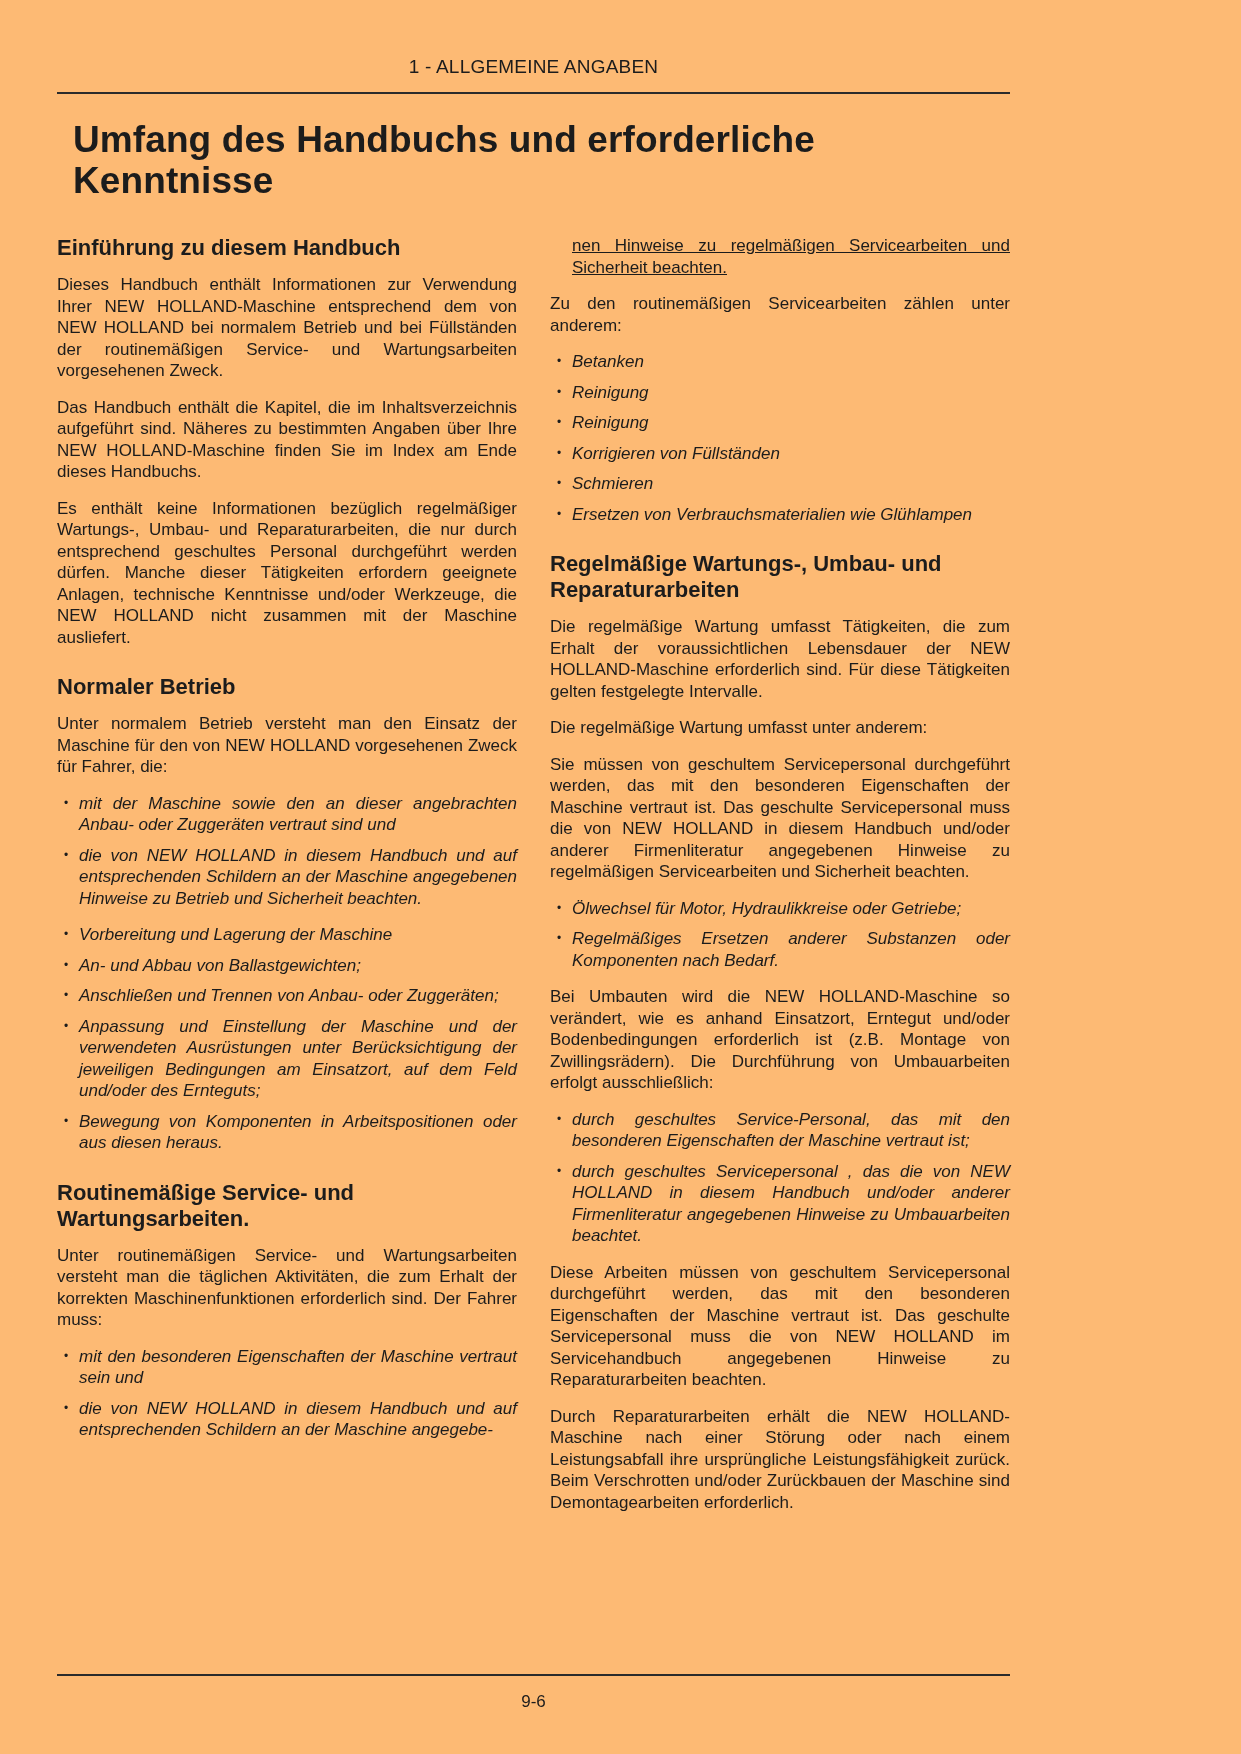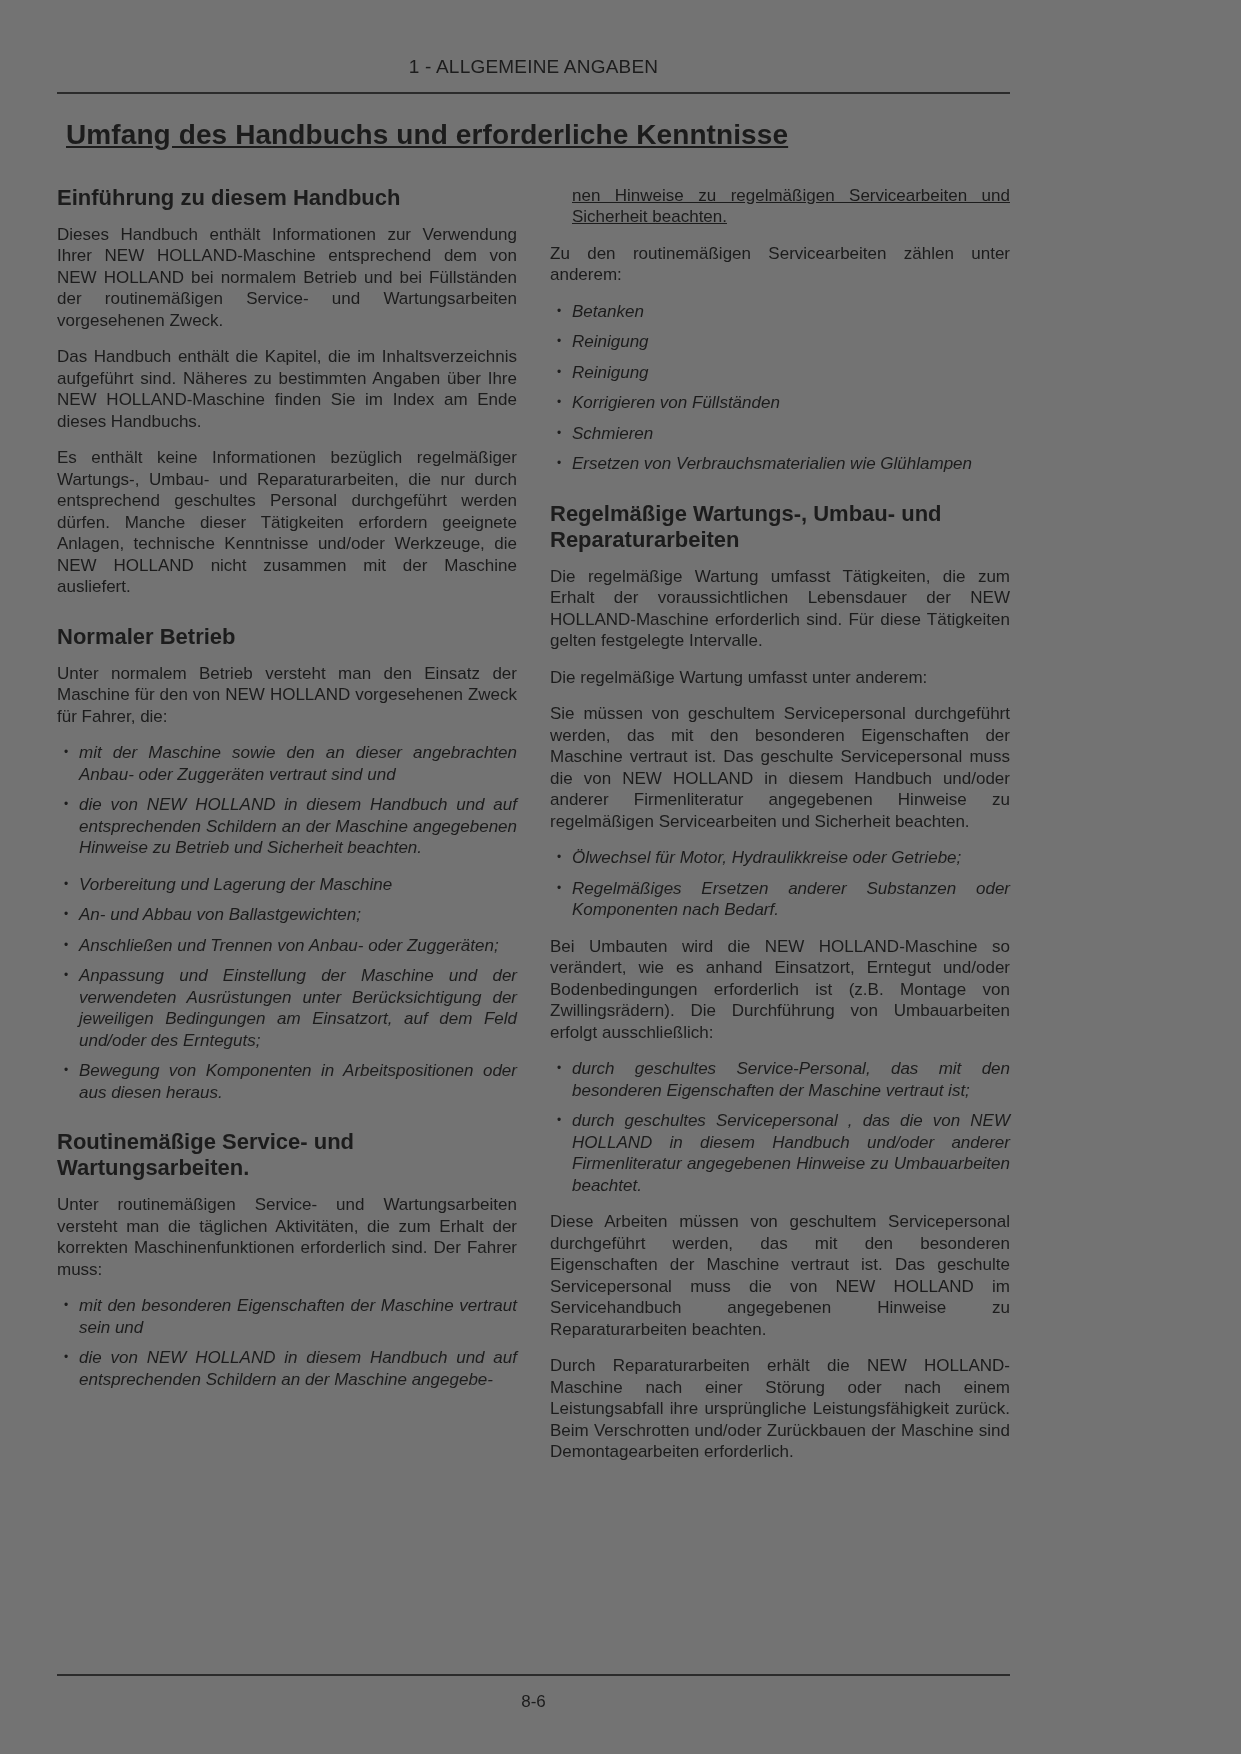--- a/index.html
+++ b/index.html
@@ -7,21 +7,21 @@
     margin: 0;
     padding: 0;
     background: #ffffff;
     font-family: "Liberation Sans", "DejaVu Sans", sans-serif;
     color: #1c1c1c;
   }
   .page {
     position: relative;
     width: 1241px;
     height: 1754px;
-    background: #737373;
+    background: #fdba74;
     overflow: hidden;
   }
   .content {
     position: absolute;
     left: 57px;
     top: 56px;
     width: 953px;
   }
   .header-text {
     text-align: center;
@@ -29,26 +29,25 @@
     letter-spacing: 0.2px;
     margin-bottom: 14px;
   }
   .rule {
     border: none;
     border-top: 2px solid #2b2b2b;
     height: 0;
     margin: 0;
   }
   h1 {
-    font-size: 28px;
+    font-size: 37px;
     font-weight: bold;
-    margin: 26px 0 34px 9px;
+    margin: 26px 0 34px 16px;
     line-height: 1.1;
     letter-spacing: 0.1px;
-    text-decoration: underline;
   }
   .columns {
     display: flex;
     gap: 33px;
     align-items: flex-start;
   }
   .col {
     flex: 1 1 0;
     min-width: 0;
   }
@@ -225,15 +224,15 @@
           </div>
           <p>Diese Arbeiten müssen von geschultem Servicepersonal durchgeführt werden, das mit den besonderen Eigenschaften der Maschine vertraut ist. Das geschulte Servicepersonal muss die von NEW HOLLAND im Servicehandbuch angegebenen Hinweise zu Reparaturarbeiten beachten.</p>
           <p>Durch Reparaturarbeiten erhält die NEW HOLLAND-Maschine nach einer Störung oder nach einem Leistungsabfall ihre ursprüngliche Leistungsfähigkeit zurück. Beim Verschrotten und/oder Zurückbauen der Maschine sind Demontagearbeiten erforderlich.</p>
         </div>
     </div>
 
   </div>
 
   <div class="footer">
     <hr class="rule">
-    <div class="footer-text">8-6</div>
+    <div class="footer-text">9-6</div>
   </div>
 </div>
 
 </body></html>

